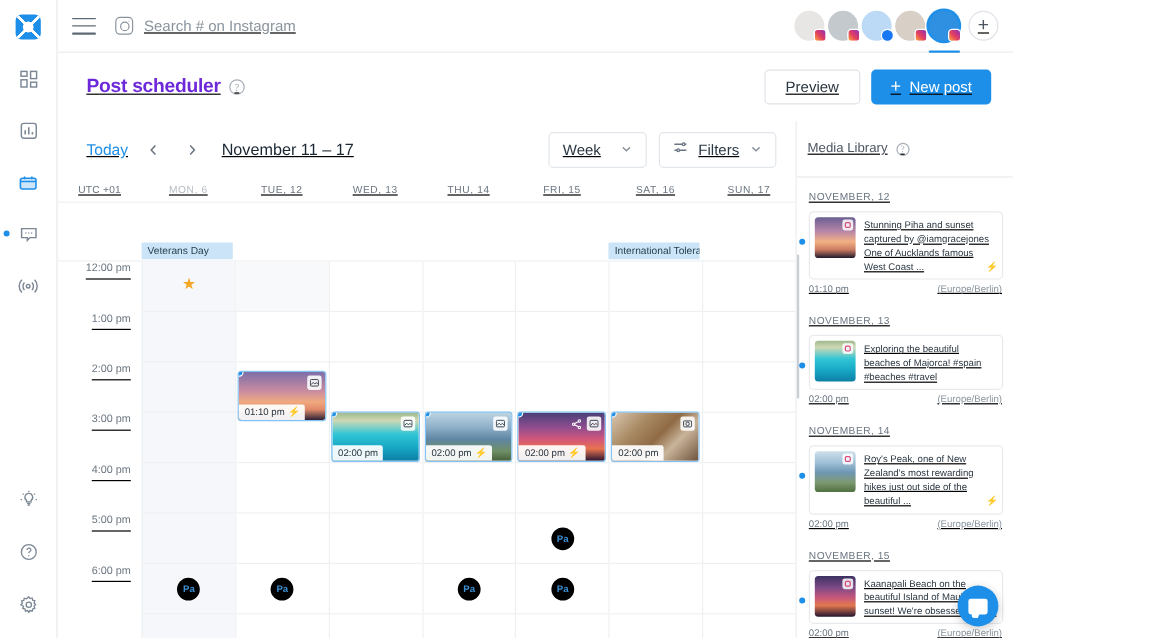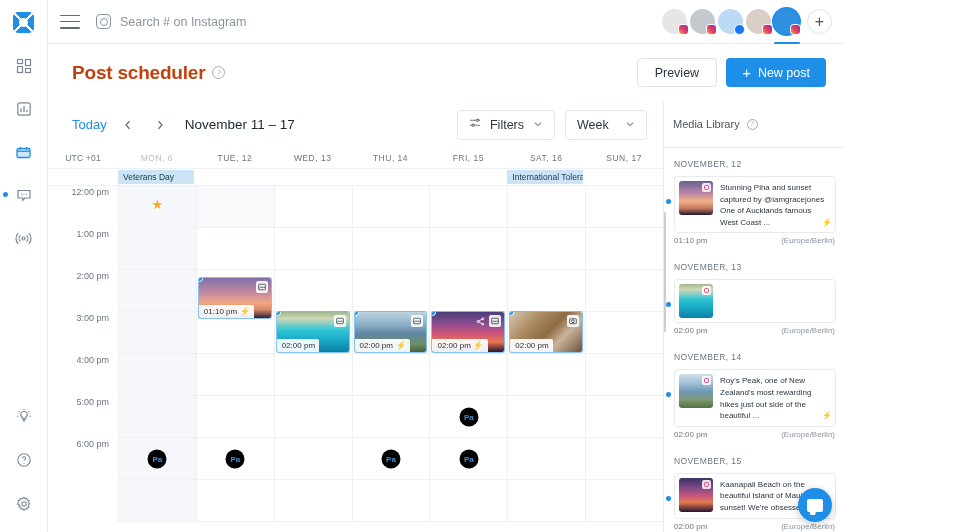--- a/index.html
+++ b/index.html
@@ -2,21 +2,21 @@
 <html><head>
 <meta charset="utf-8">
 <style>
   * { box-sizing: border-box; margin: 0; padding: 0; }
   html, body {
     width: 960px; height: 532px;
     font-family: "Liberation Sans", sans-serif;
     background: #ffffff; overflow: hidden;
     -webkit-font-smoothing: antialiased;
   }
-  .app { display: flex; width: 844px; height: 532px; position: relative; }
+  .app { display: flex; width: 844px; height: 532px; position: relative; text-decoration: underline; }
 
   
   .rail {
     width: 48px; height: 532px; background: #ffffff;
     border-right: 1px solid #e8eaed;
     display: flex; flex-direction: column; align-items: center;
     flex: 0 0 48px; position: relative; z-index: 5;
   }
   .rail-logo {
     width: 21px; height: 21px; margin-top: 12px; margin-bottom: 19px;
@@ -100,21 +100,21 @@
     width: 25px; height: 25px; border-radius: 50%; border: 1px solid #dfe3e8;
     display: flex; align-items: center; justify-content: center; color: #4b5560;
     font-size: 16px; line-height: 1; cursor: pointer; margin-left: 5px;
   }
 
   
   .page-head {
     height: 57px; flex: 0 0 57px; display: flex; align-items: center;
     padding: 0 18px 0 24px; background: #fff;
   }
-  .page-title { font-size: 19px; font-weight: bold; color: #c2410c; letter-spacing: -0.2px; }
+  .page-title { font-size: 16px; font-weight: bold; color: #6d28d9; letter-spacing: -0.2px; }
   .help-ico {
     width: 13px; height: 13px; border-radius: 50%; border: 1.2px solid #a6aeb8;
     color: #a6aeb8; font-size: 9px; display: flex; align-items: center;
     justify-content: center; margin-left: 7px; cursor: pointer; font-family: "Liberation Serif", serif;
   }
   .head-spacer { flex: 1; }
   .btn-ghost {
     height: 29px; padding: 0 17px; border: 1px solid #dfe3e8; border-radius: 4px;
     background: #fff; font-size: 12.5px; color: #2b3742; cursor: pointer;
     font-family: "Liberation Sans", sans-serif;
@@ -155,21 +155,21 @@
   .cal { flex: 1; display: flex; flex-direction: column; min-height: 0; overflow: hidden; }
   .cal-header-row { display: flex; height: 21px; flex: 0 0 21px; border-bottom: 1px solid #eef0f2; }
   .gutter { width: 70px; flex: 0 0 70px; display: flex; align-items: center; justify-content: center; }
   .gutter-lbl { font-size: 8.5px; color: #6b7682; letter-spacing: .2px; }
   .daycol-h {
     flex: 1; display: flex; align-items: center; justify-content: center;
     font-size: 8.5px; color: #6b7682; letter-spacing: .5px;
   }
   .daycol-h.past { color: #b6bdc5; }
 
-  .allday-row { display: flex; height: 17px; flex: 0 0 17px; border-bottom: 1px solid #eef0f2; }
+  .allday-row { display: flex; height: 17px; flex: 0 0 17px; border-bottom: 1px solid #eef0f2; margin-top: 32px; }
   .allday-cell { flex: 1; position: relative; }
   .holiday {
     position: absolute; inset: 1px 2px 1px 0; background: #cbe4f7; border-radius: 1px;
     font-size: 8.5px; color: #25404f; display: flex; align-items: center;
     padding-left: 5px; white-space: nowrap; overflow: hidden;
   }
 
   .grid-scroll { flex: 1; overflow: hidden; position: relative; }
   .grid-inner { display: flex; }
   .time-gutter { width: 70px; flex: 0 0 70px; }
@@ -433,43 +433,43 @@
                 <path d="M7.5 2.2L4 6l3.5 3.8"></path>
               </svg>
           </span>
           <span class="navchev">
             <svg width="12" height="12" viewBox="0 0 12 12" fill="none" stroke="currentColor" stroke-width="1.3">
                 <path d="M4.5 2.2L8 6l-3.5 3.8"></path>
               </svg>
           </span>
           <span class="range-label">November 11 – 17</span>
           <span class="tb-spacer"></span>
+          <div class="sel-btn week">
+            <span>Week</span>
+            <span class="chev">
+              <svg width="10" height="10" viewBox="0 0 10 10" fill="none" stroke="currentColor" stroke-width="1.2">
+                  <path d="M2 3.8L5 6.6l3-2.8"></path>
+                </svg>
+            </span>
+          </div>
           <div class="sel-btn">
             <span>
               <svg width="12" height="12" viewBox="0 0 12 12" fill="none" stroke="#6b7682" stroke-width="1.1">
                 <path d="M1 3.2h7M9.5 3.2h1.5M1 8.2h2.5M5 8.2h6"></path>
                 <circle cx="8.7" cy="3.2" r="1.1"></circle>
                   <circle cx="4.2" cy="8.2" r="1.1"></circle>
               </svg>
             </span>
             <span>Filters</span>
             <span class="chev">
               <svg width="10" height="10" viewBox="0 0 10 10" fill="none" stroke="currentColor" stroke-width="1.2">
                   <path d="M2 3.8L5 6.6l3-2.8"></path>
                 </svg>
             </span>
           </div>
-          <div class="sel-btn week">
-            <span>Week</span>
-            <span class="chev">
-              <svg width="10" height="10" viewBox="0 0 10 10" fill="none" stroke="currentColor" stroke-width="1.2">
-                  <path d="M2 3.8L5 6.6l3-2.8"></path>
-                </svg>
-            </span>
-          </div>
         </div>
 
         <div class="cal">
           <div class="cal-header-row">
             <div class="gutter">
               <span class="gutter-lbl">UTC +01</span>
             </div>
             <div id="day-headers" style="flex:1;display:flex;">
                 <div class="daycol-h past">MON, 6</div>
                 <div class="daycol-h">TUE, 12</div>
@@ -702,20 +702,21 @@
               </div>
               <div class="day-label">NOVEMBER, 13</div>
               <div class="post-row">
                 <div class="post-dot"></div>
                 <div class="post-card">
                   <div class="post-thumb img-majorca">
                     <span class="ig-badge">
                       <i></i>
                     </span>
                   </div>
+                  <div class="post-text">Exploring the beautiful beaches of Majorca! #spain #beaches #travel</div>
                 </div>
               </div>
               <div class="post-meta">
                 <span>02:00 pm</span>
                 <span class="tz">(Europe/Berlin)</span>
               </div>
               <div class="day-label">NOVEMBER, 14</div>
               <div class="post-row">
                 <div class="post-dot"></div>
                 <div class="post-card">

